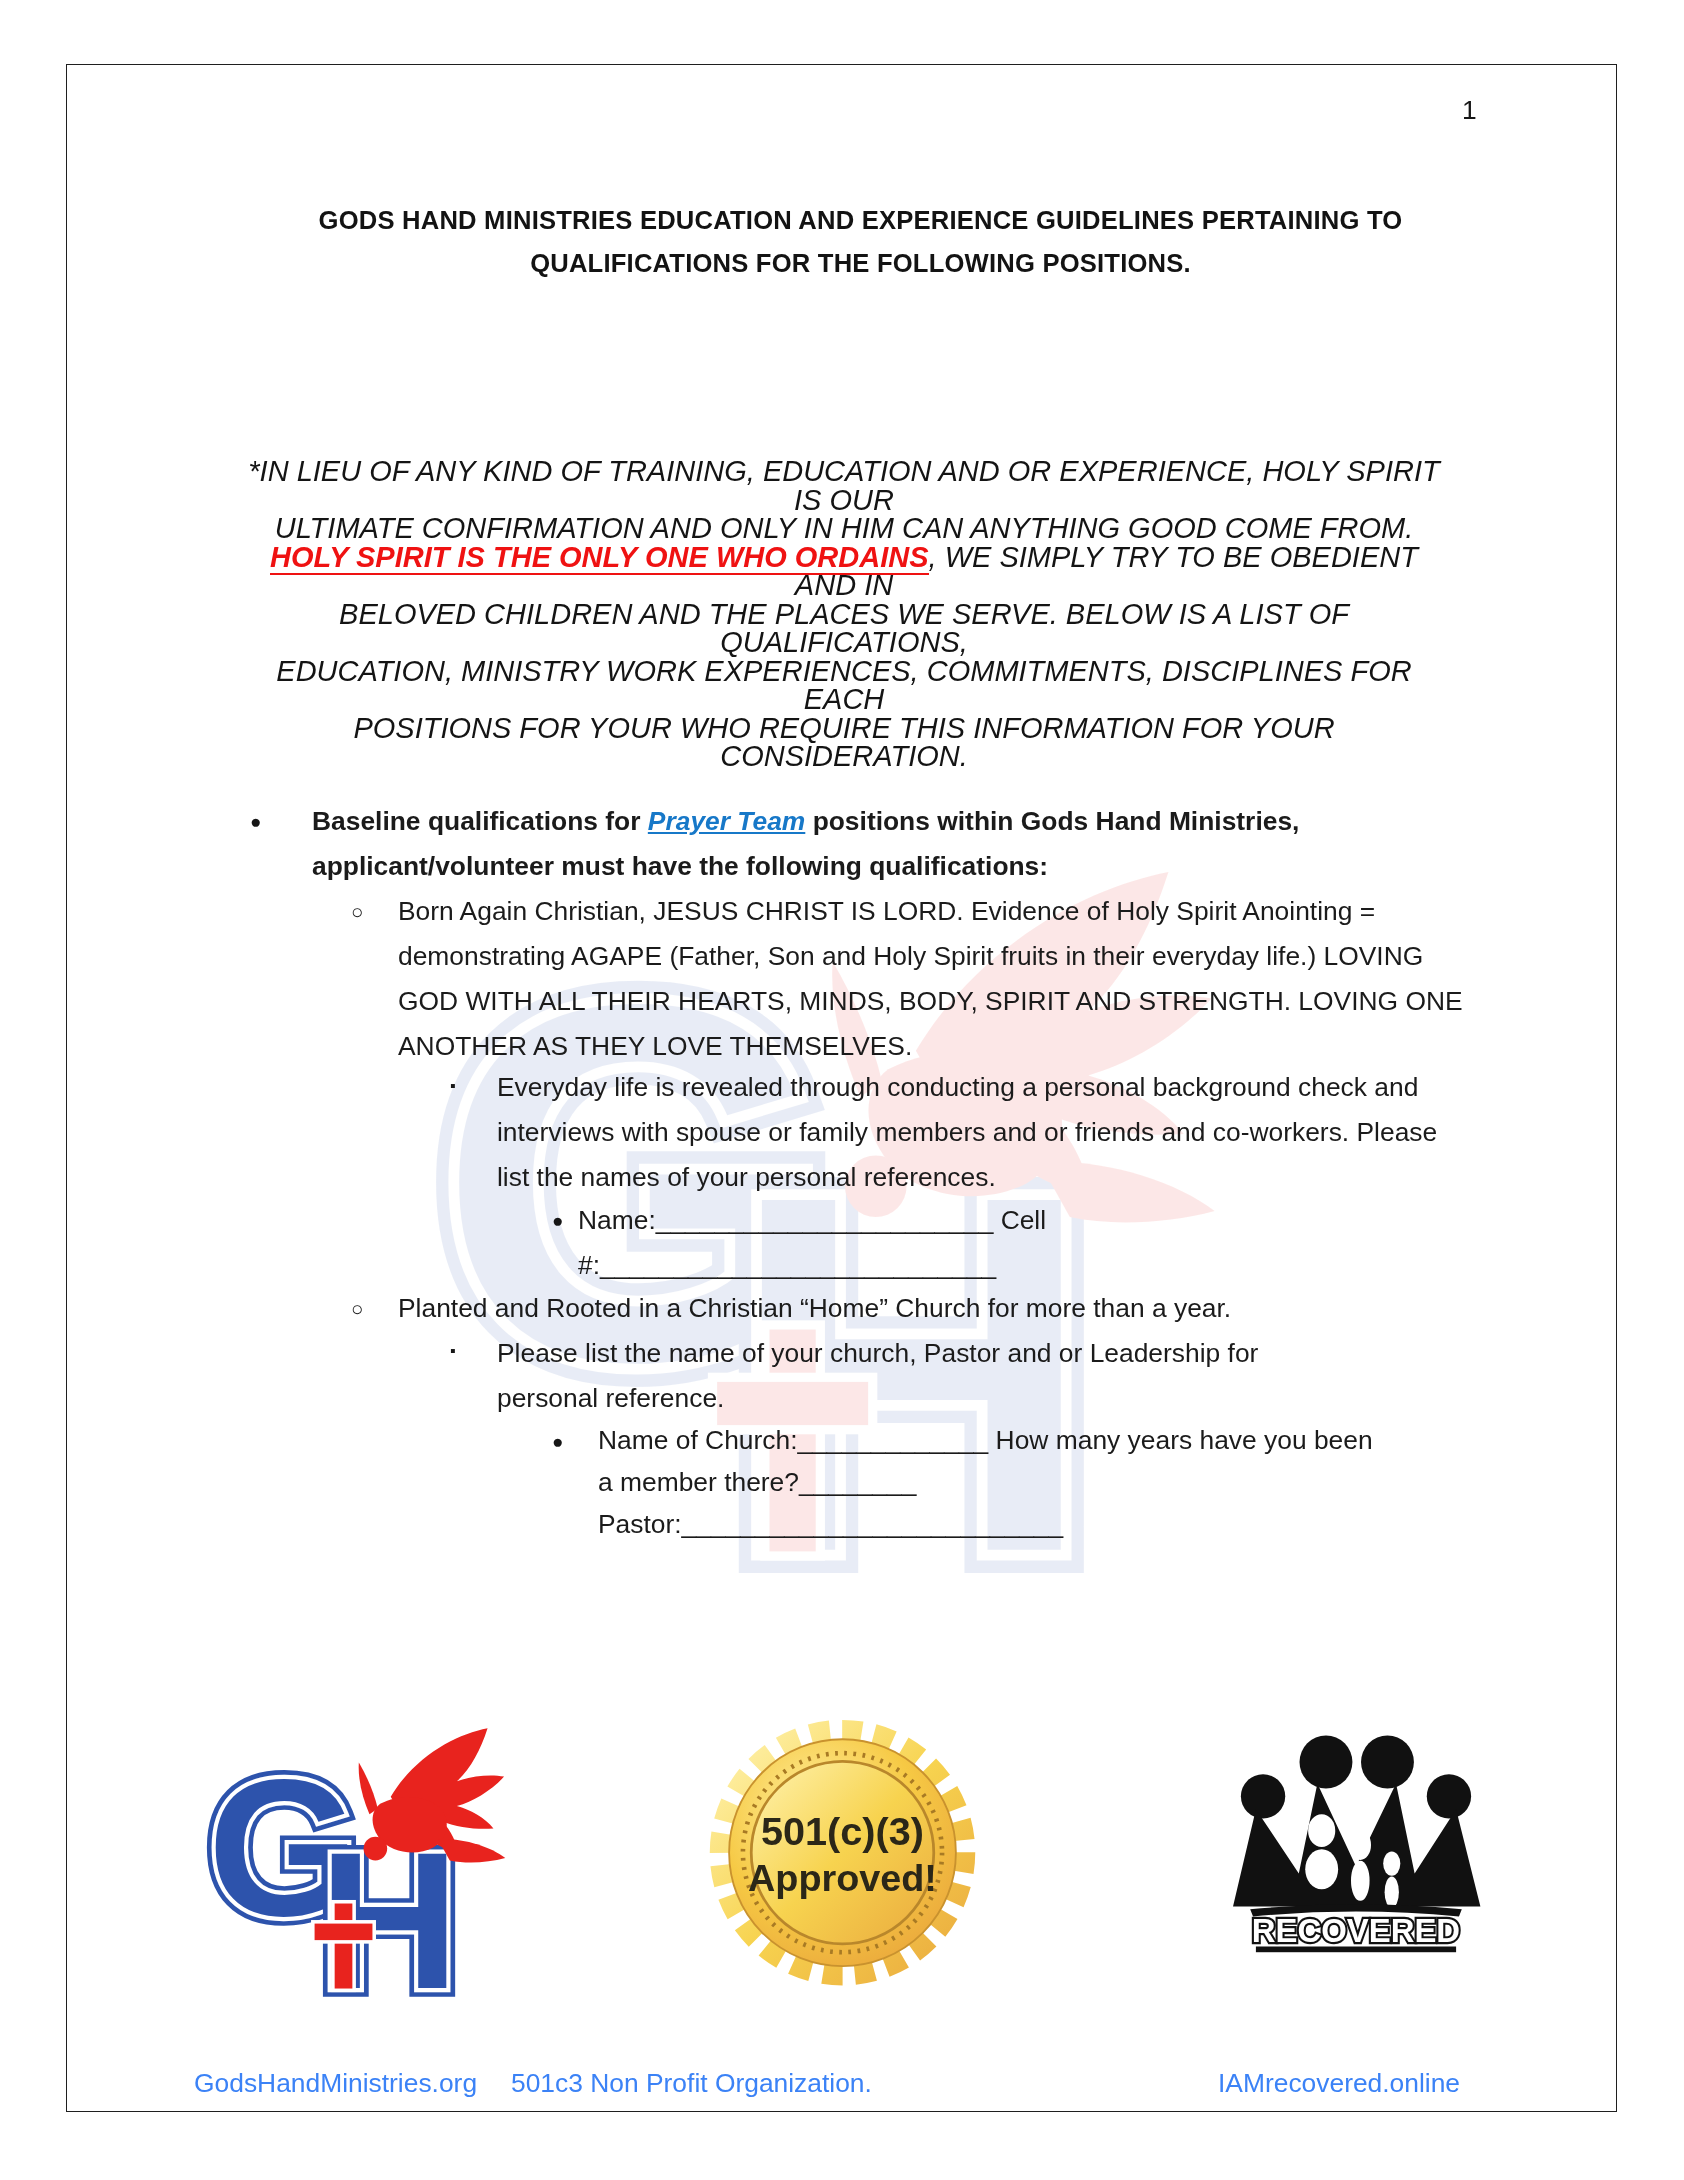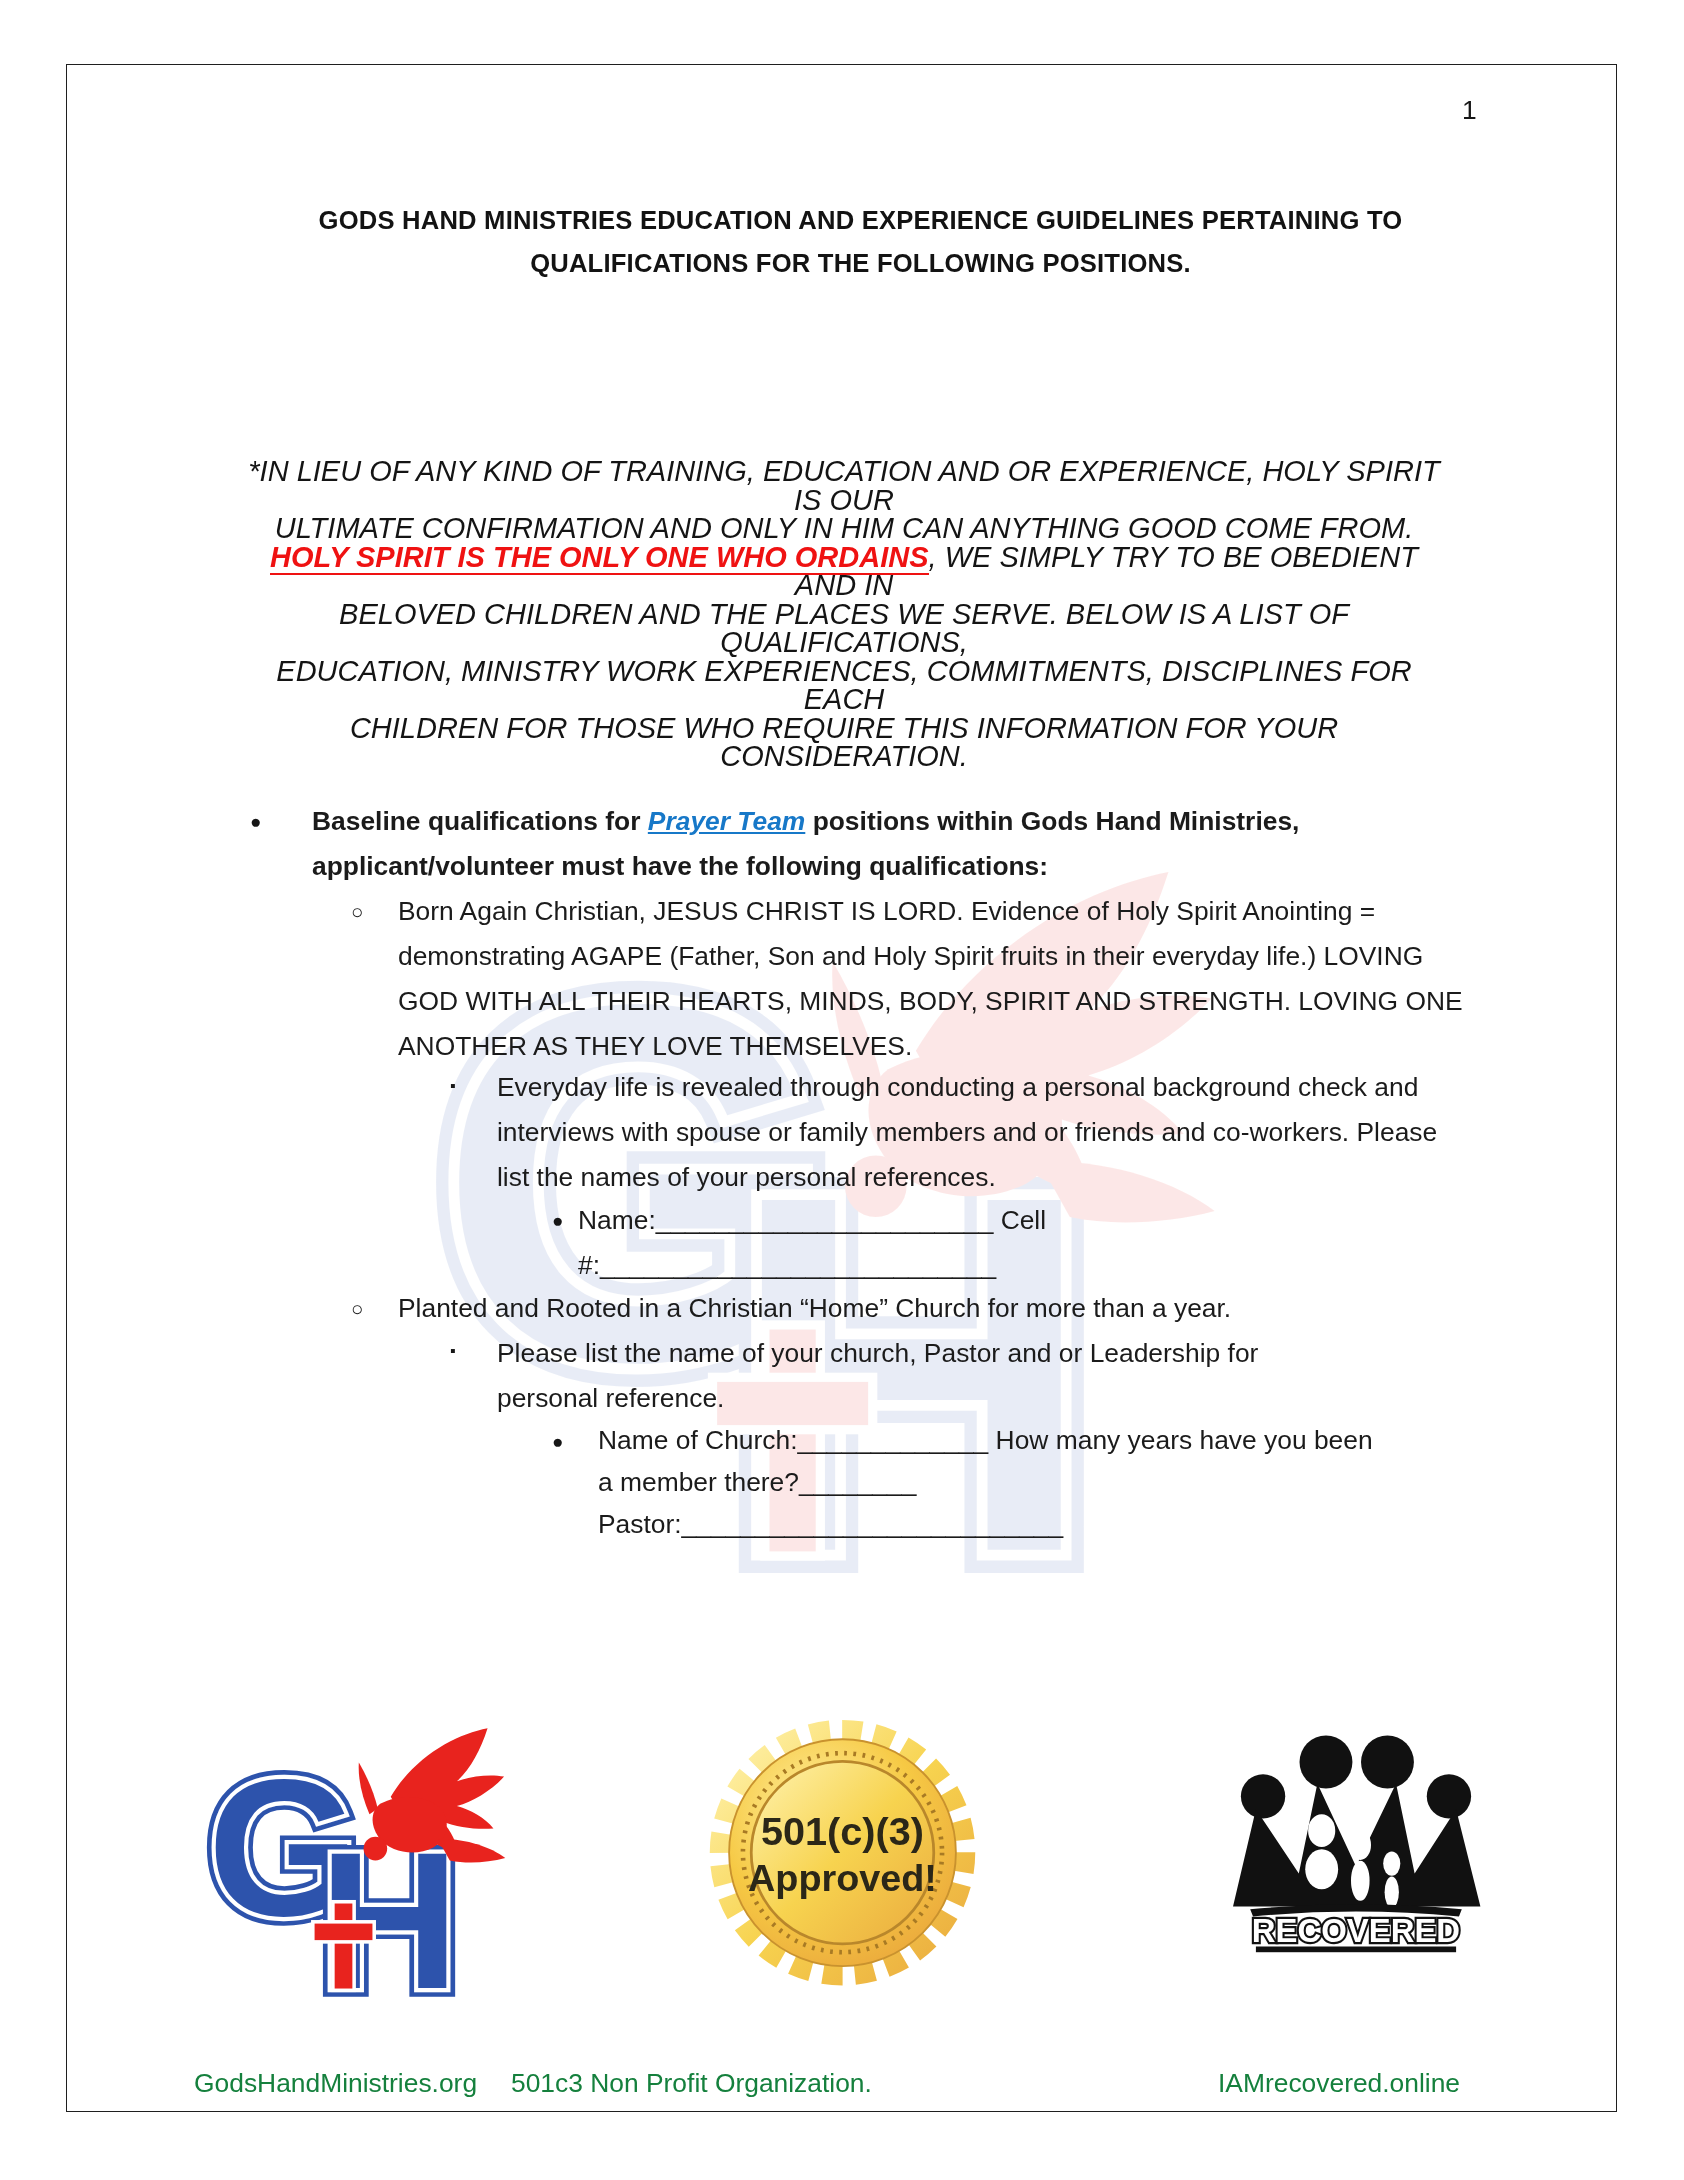--- a/index.html
+++ b/index.html
@@ -17,21 +17,21 @@
   .m-dot{font-size:19px;}
   .m-circle{font-size:20.4px;}
   .m-square{font-size:16px;}
   .li{position:absolute;font-size:26.4px;line-height:45px;color:#1b1b1b;}
   .li.bold{font-weight:bold;}
   .link{color:#1778c8;font-weight:bold;font-style:italic;text-decoration:underline;}
   .watermark{position:absolute;left:426px;top:869px;width:801px;opacity:.10;pointer-events:none;}
   .logo-gh{position:absolute;left:203px;top:1727px;width:307px;}
   .logo-badge{position:absolute;left:695px;top:1707px;width:295px;}
   .logo-crown{position:absolute;left:1213px;top:1722px;width:286px;}
-  .footer-item{position:absolute;top:2068px;font-size:26.4px;color:#15803d;}
+  .footer-item{position:absolute;top:2068px;font-size:26.4px;color:#3b82f6;}
   .f-left{left:194px;}
   .f-center{left:511px;width:656px;}
   .f-right{left:1218px;}
 </style>
 </head>
 <body>
 
 <div class="page">
 
   <svg width="0" height="0" style="position:absolute" aria-hidden="true">
@@ -71,21 +71,21 @@
     <div>GODS HAND MINISTRIES EDUCATION AND EXPERIENCE GUIDELINES PERTAINING TO</div>
     <div>QUALIFICATIONS FOR THE FOLLOWING POSITIONS.</div>
   </div>
 
   <div class="intro">
     <div>*IN LIEU OF ANY KIND OF TRAINING, EDUCATION AND OR EXPERIENCE, HOLY SPIRIT IS OUR</div>
     <div>ULTIMATE CONFIRMATION AND ONLY IN HIM CAN ANYTHING GOOD COME FROM.</div>
     <div><span class="red-em">HOLY SPIRIT IS THE ONLY ONE WHO ORDAINS</span><span>, WE SIMPLY TRY TO BE OBEDIENT AND IN</span></div>
     <div>BELOVED CHILDREN AND THE PLACES WE SERVE. BELOW IS A LIST OF QUALIFICATIONS,</div>
     <div>EDUCATION, MINISTRY WORK EXPERIENCES, COMMITMENTS, DISCIPLINES FOR EACH</div>
-    <div>CHILDREN FOR THOSE WHO REQUIRE THIS INFORMATION FOR YOUR CONSIDERATION.</div>
+    <div>POSITIONS FOR YOUR WHO REQUIRE THIS INFORMATION FOR YOUR CONSIDERATION.</div>
   </div>
 
   <span class="marker m-dot" style="left:250px;top:811px;">●</span>
   <div class="li bold" style="left:300px;top:799px;width:1165px;margin-left:12px;">
     <span>Baseline qualifications for </span><span class="link">Prayer Team</span><span> positions within Gods Hand Ministries, applicant/volunteer must have the following qualifications:</span>
   </div>
 
   <span class="marker m-circle" style="left:351px;top:901px;">○</span>
   <div class="li" style="left:398px;top:889px;width:1066px;">Born Again Christian, JESUS CHRIST IS LORD. Evidence of Holy Spirit Anointing = demonstrating AGAPE (Father, Son and Holy Spirit fruits in their everyday life.) LOVING GOD WITH ALL THEIR HEARTS, MINDS, BODY, SPIRIT AND STRENGTH. LOVING ONE ANOTHER AS THEY LOVE THEMSELVES.</div>
 

